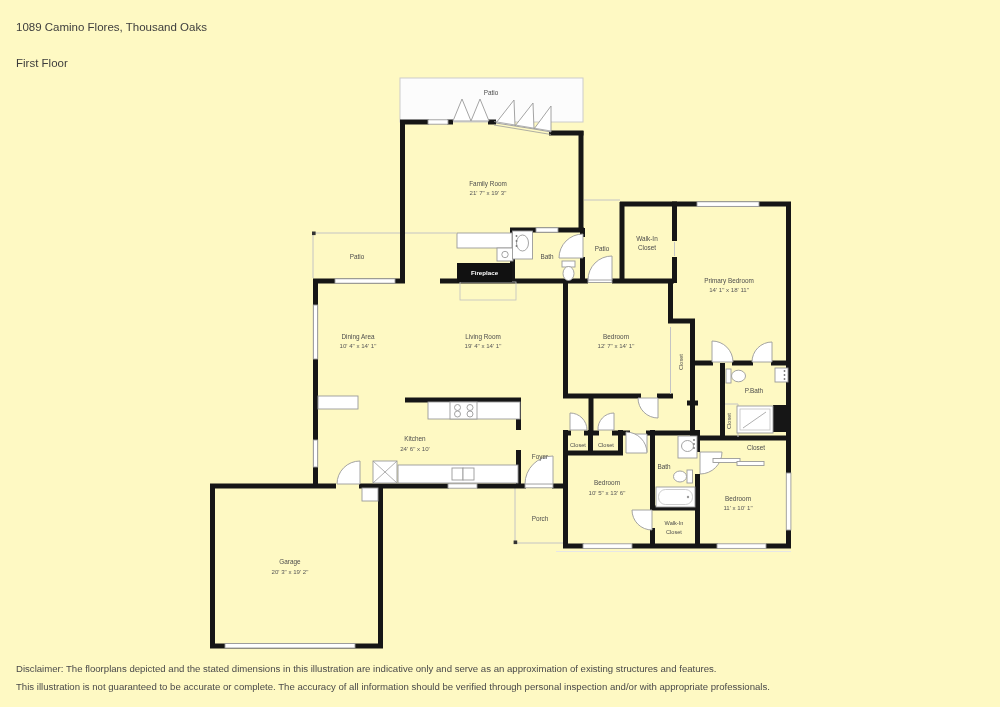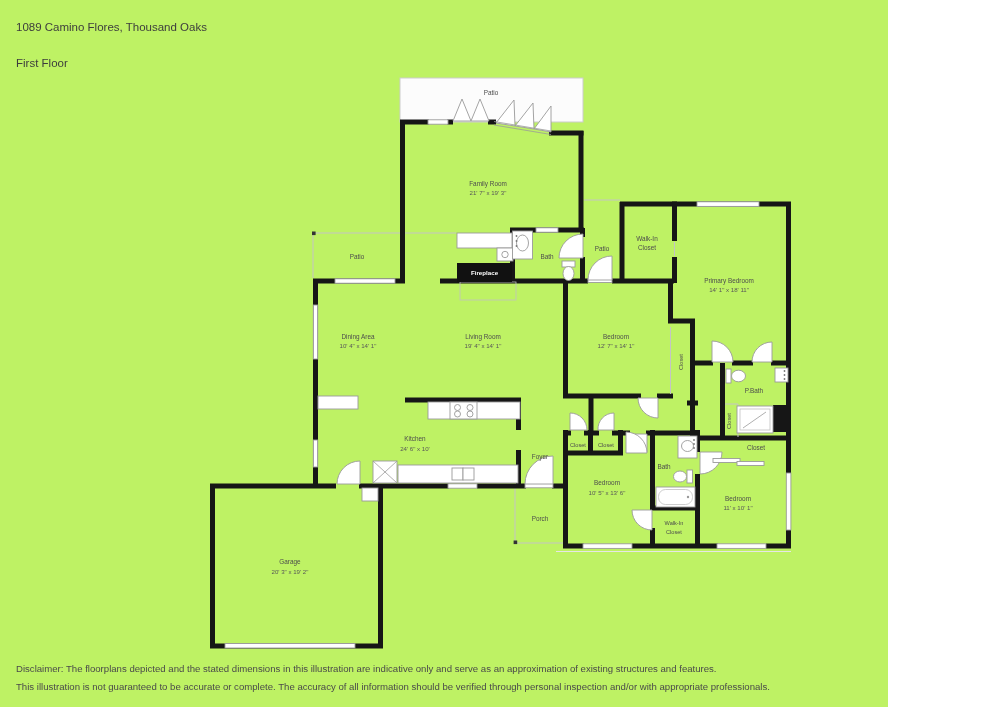--- a/index.html
+++ b/index.html
@@ -1,16 +1,16 @@
 <!DOCTYPE html>
 <html><head>
 <meta charset="utf-8">
 <style>
   html,body{margin:0;padding:0;background:#fff;}
-  #page{position:relative;width:888px;height:707px;background:#bef264;overflow:hidden;
+  #page{position:relative;width:1000px;height:707px;background:#fef9c3;overflow:hidden;
         font-family:"Liberation Sans",sans-serif;}
   .hdr{position:absolute;left:16px;color:#3d3d3d;font-size:11.5px;line-height:13px;}
   #hdr1{top:21px;}
   #hdr2{top:57px;}
   .disc{position:absolute;left:16px;color:#4a4a4a;font-size:9.6px;}
   #disc1{top:663px;}
   #disc2{top:681px;}
   svg{position:absolute;left:0;top:0;}
   svg text{fill:#4d4d4d;font-family:"Liberation Sans",sans-serif;font-size:6.4px;text-anchor:middle;}
   svg text.dim{fill:#585858;font-size:6.1px;}

